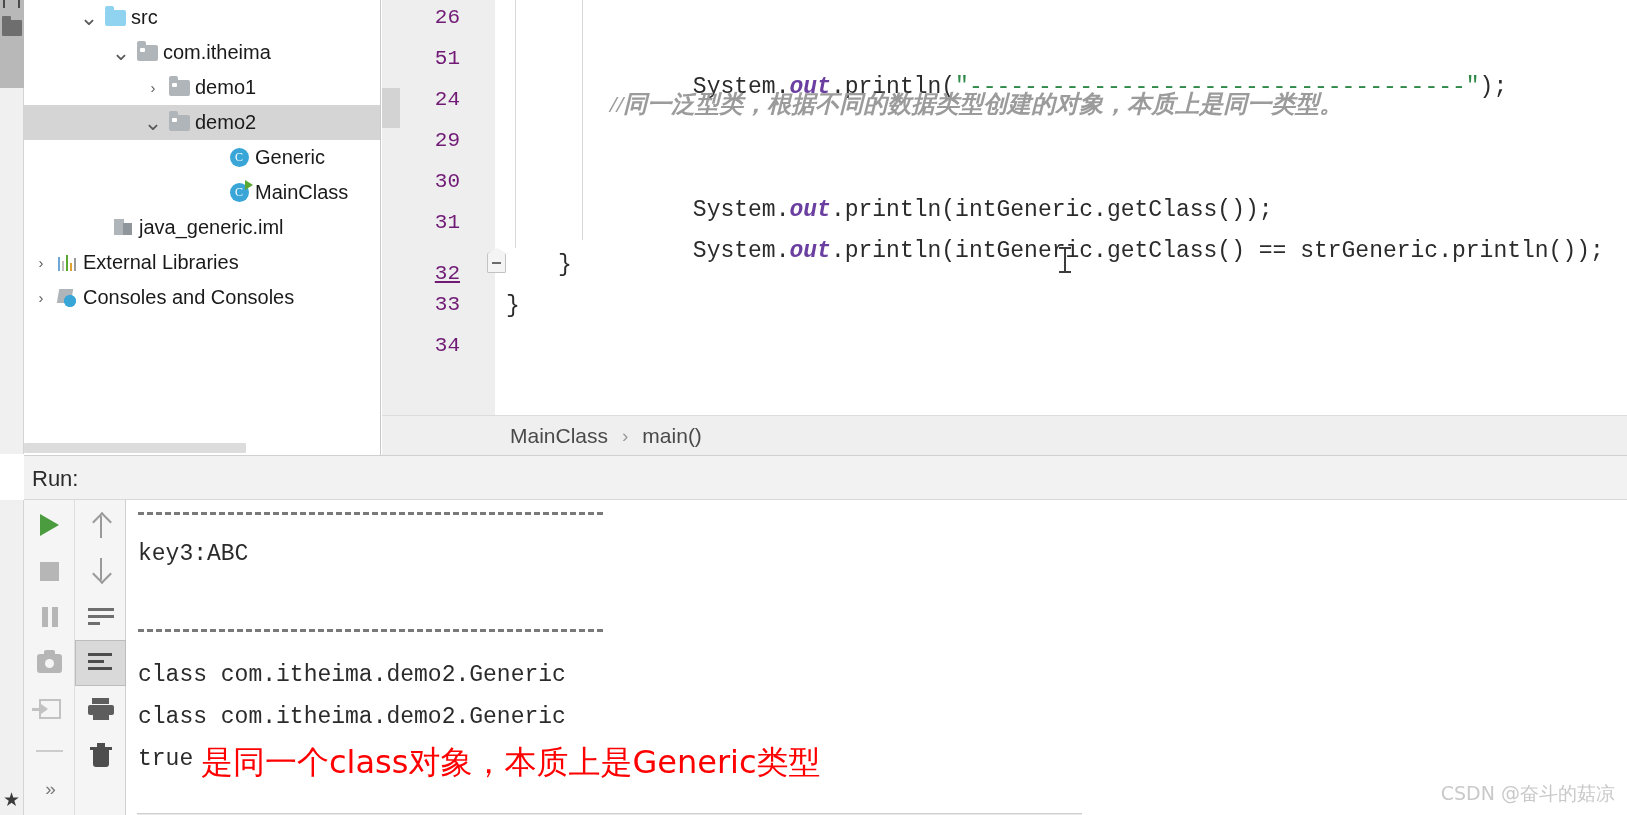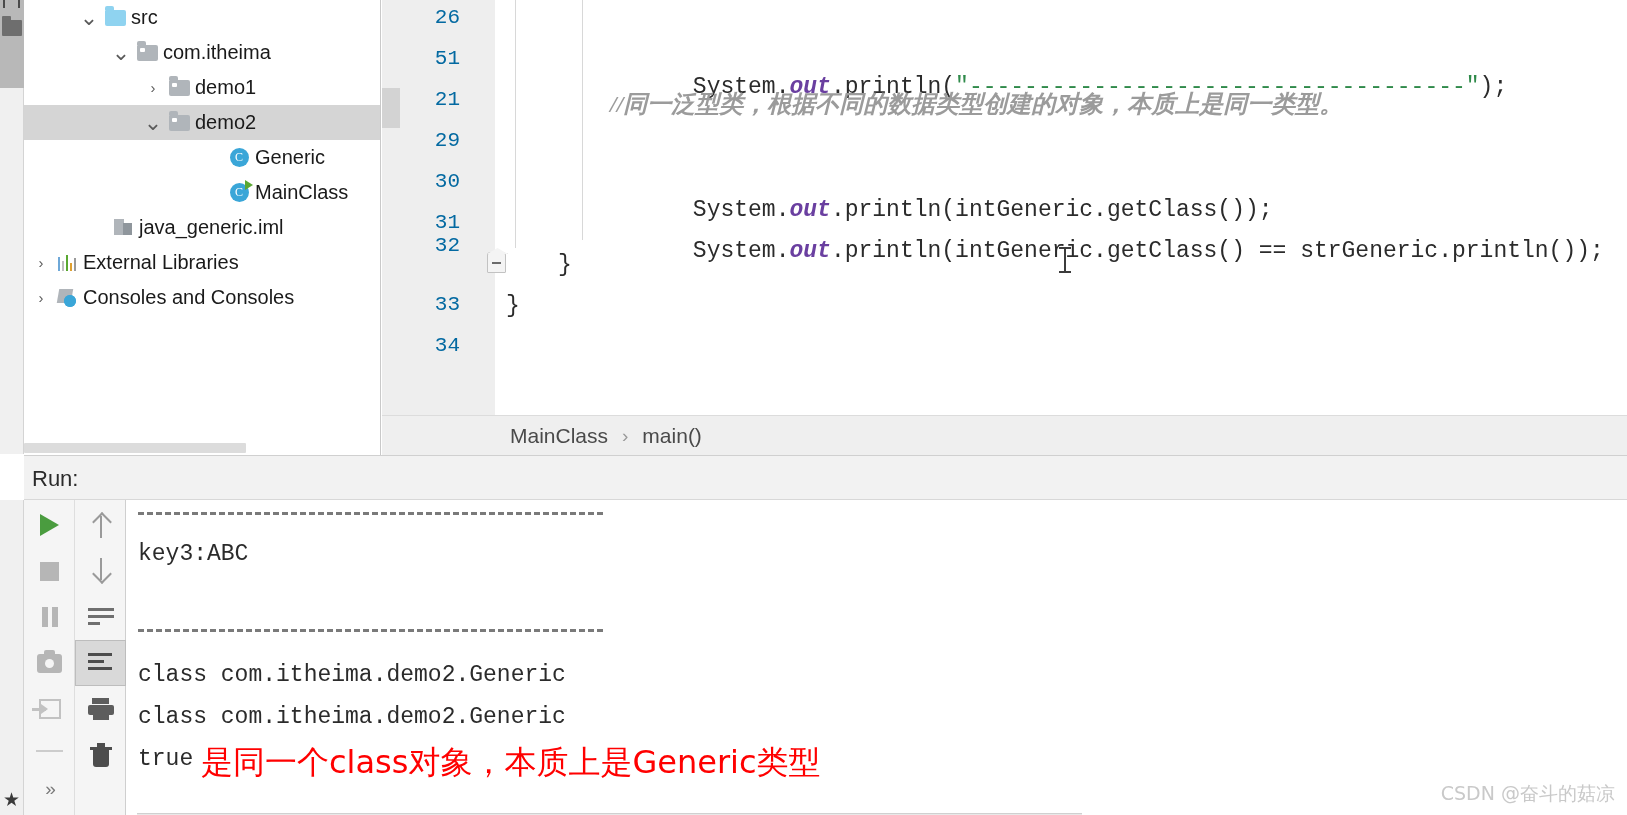--- a/index.html
+++ b/index.html
@@ -111,21 +111,21 @@
   .editor {
     position: absolute; left: 382px; top: 0; width: 1245px; height: 415px;
     background: #ffffff; overflow: hidden;
   }
   .gutter {
     position: absolute; left: 0; top: 0; width: 113px; height: 415px;
     background: #eeeeee;
   }
   .gutter-line {
     position: absolute; right: 35px;
-    font-family: "Liberation Mono", monospace; font-size: 21px; color: #0369a1;
+    font-family: "Liberation Mono", monospace; font-size: 21px; color: #701a75;
     text-align: right;
   }
   .gutter-sel {
     position: absolute; left: 0; width: 18px; height: 40px; background: #d3d3d3;
   }
   .fold-marker {
     position:absolute; width: 19px; height: 21px;
     background: #f4f4f4; border:1px solid #c2c2c2;
     border-radius: 3px 3px 1px 1px;
   }
@@ -378,25 +378,25 @@
       </div>
     </div>
   <div class="tree-bottom-fill"></div>
   <div class="tree-hscroll"></div>
 
   <div class="editor">
     <div class="gutter">
       <div class="gutter-sel" style="top:88px;"></div>
       <div class="gutter-line" style="top:6px;">26</div>
       <div class="gutter-line" style="top:47px;">51</div>
-      <div class="gutter-line" style="top:88px;">21</div>
+      <div class="gutter-line" style="top:88px;">24</div>
       <div class="gutter-line" style="top:129px;">29</div>
       <div class="gutter-line" style="top:170px;">30</div>
       <div class="gutter-line" style="top:211px;">31</div>
-      <div class="gutter-line" style="top:234px;">32</div>
+      <div class="gutter-line" style="top:262px;text-decoration:underline;">32</div>
       <div class="gutter-line" style="top:293px;">33</div>
       <div class="gutter-line" style="top:334px;">34</div>
     </div>
 
     <div class="fold-marker" style="left:105px; top:252px;"></div>
 
     <div class="indent-guide" style="left:133px; top:0px;   height:248px;"></div>
     <div class="indent-guide" style="left:200px; top:0px;   height:240px;"></div>
 
     <div class="code-line" style="left:228px; top:48px;">

